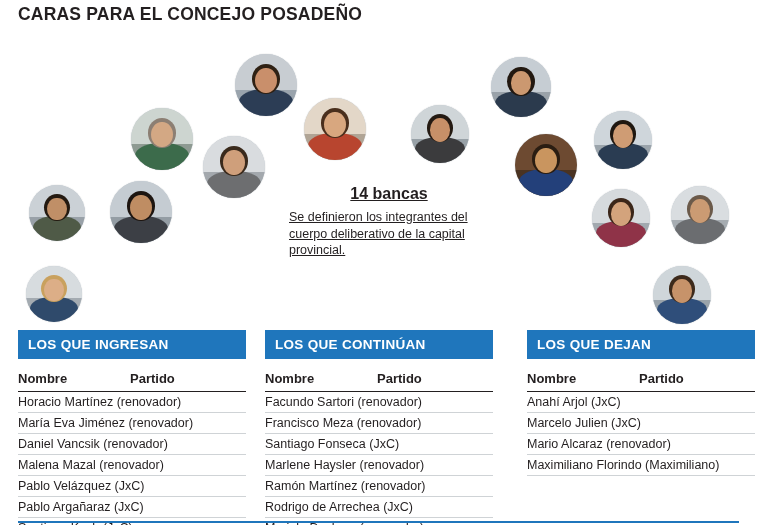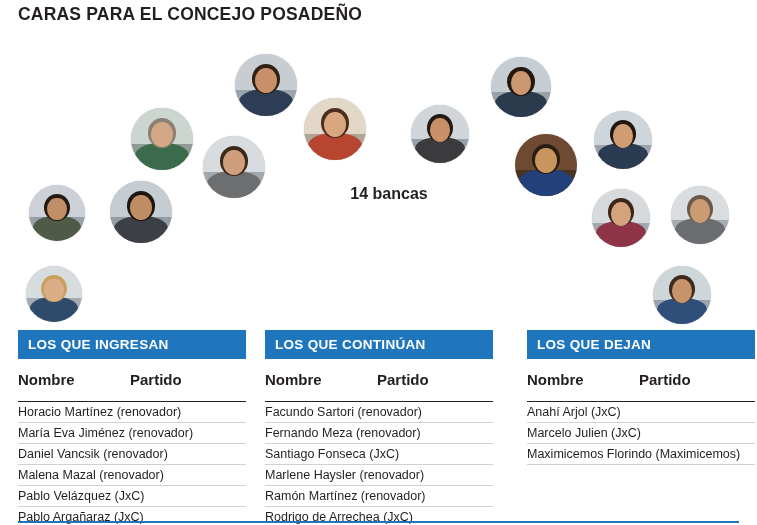--- a/index.html
+++ b/index.html
@@ -65,20 +65,21 @@
     position: absolute;
     left: 50%;
     border-radius: 46% 46% 10% 10%;
   }
   
   .stat {
     position: absolute;
     left: 289px;
     top: 185px;
     width: 200px;
+    text-decoration: underline;
   }
   .stat-number {
     font-size: 16px;
     font-weight: bold;
     text-align: center;
     color: #231f20;
     margin-bottom: 6px;
   }
   .stat-text {
     font-size: 12.5px;
@@ -107,24 +108,24 @@
     font-weight: bold;
     letter-spacing: 0.3px;
     padding: 6px 0 6px 10px;
     height: 17px;
     line-height: 17px;
     box-sizing: content-box;
   }
   .col-subhead {
     display: flex;
     margin-top: 12px;
-    font-size: 15px;
+    font-size: 13px;
     font-weight: bold;
     border-bottom: 1.4px solid #231f20;
-    padding-bottom: 13px;
+    padding-bottom: 5px;
   }
   .sub-nombre { width: 112px; }
   .sub-partido { flex: 1; }
   .row {
     font-size: 12.5px;
     padding: 3px 0 3px 0;
     border-bottom: 1px solid #cfd3d6;
     white-space: nowrap;
     overflow: hidden;
     text-overflow: ellipsis;
@@ -241,20 +242,21 @@
         <div class="sky" style="background: rgb(207, 214, 218);"></div>
         <div class="ground" style="background: rgb(154, 163, 170);"></div>
         <div class="body" style="width: 49.88px; height: 25.52px; margin-left: -24.94px; bottom: 0px; background: rgb(47, 78, 122);"></div>
         <div class="head" style="width: 26.68px; height: 28.014px; margin-left: -13.34px; top: 9.28px; background: rgb(61, 42, 27);"></div>
         <div class="head" style="width: 19.72px; height: 23.2696px; margin-left: -9.86px; top: 13.34px; background: rgb(199, 147, 106);"></div>
       </div>
     </div>
 
   <div class="stat">
     <div class="stat-number">14 bancas</div>
+    <div class="stat-text">Se definieron los integrantes del cuerpo deliberativo de la capital provincial.</div>
   </div>
 
   <div class="columns">
 
     <div class="col col-1">
       <div class="col-header">LOS QUE INGRESAN</div>
       <div class="col-subhead">
         <span class="sub-nombre">Nombre</span>
         <span class="sub-partido">Partido</span>
       </div>
@@ -267,35 +269,36 @@
       <div class="row">Santiago Koch (JxC)</div>
     </div>
 
     <div class="col col-2">
       <div class="col-header">LOS QUE CONTINÚAN</div>
       <div class="col-subhead">
         <span class="sub-nombre">Nombre</span>
         <span class="sub-partido">Partido</span>
       </div>
       <div class="row">Facundo Sartori (renovador)</div>
-      <div class="row">Fernando Meza (renovador)</div>
+      <div class="row">Francisco Meza (renovador)</div>
       <div class="row">Santiago Fonseca (JxC)</div>
       <div class="row">Marlene Haysler (renovador)</div>
       <div class="row">Ramón Martínez (renovador)</div>
       <div class="row">Rodrigo de Arrechea (JxC)</div>
       <div class="row">Mariela Dachary (renovador)</div>
     </div>
 
     <div class="col col-3">
       <div class="col-header">LOS QUE DEJAN</div>
       <div class="col-subhead">
         <span class="sub-nombre">Nombre</span>
         <span class="sub-partido">Partido</span>
       </div>
       <div class="row">Anahí Arjol (JxC)</div>
       <div class="row">Marcelo Julien (JxC)</div>
-      <div class="row">Maximicemos Florindo (Maximicemos)</div>
+      <div class="row">Mario Alcaraz (renovador)</div>
+      <div class="row">Maximiliano Florindo (Maximiliano)</div>
     </div>
 
   </div>
 
   <div class="bottom-rule"></div>
 </div>
 
 </body></html>

